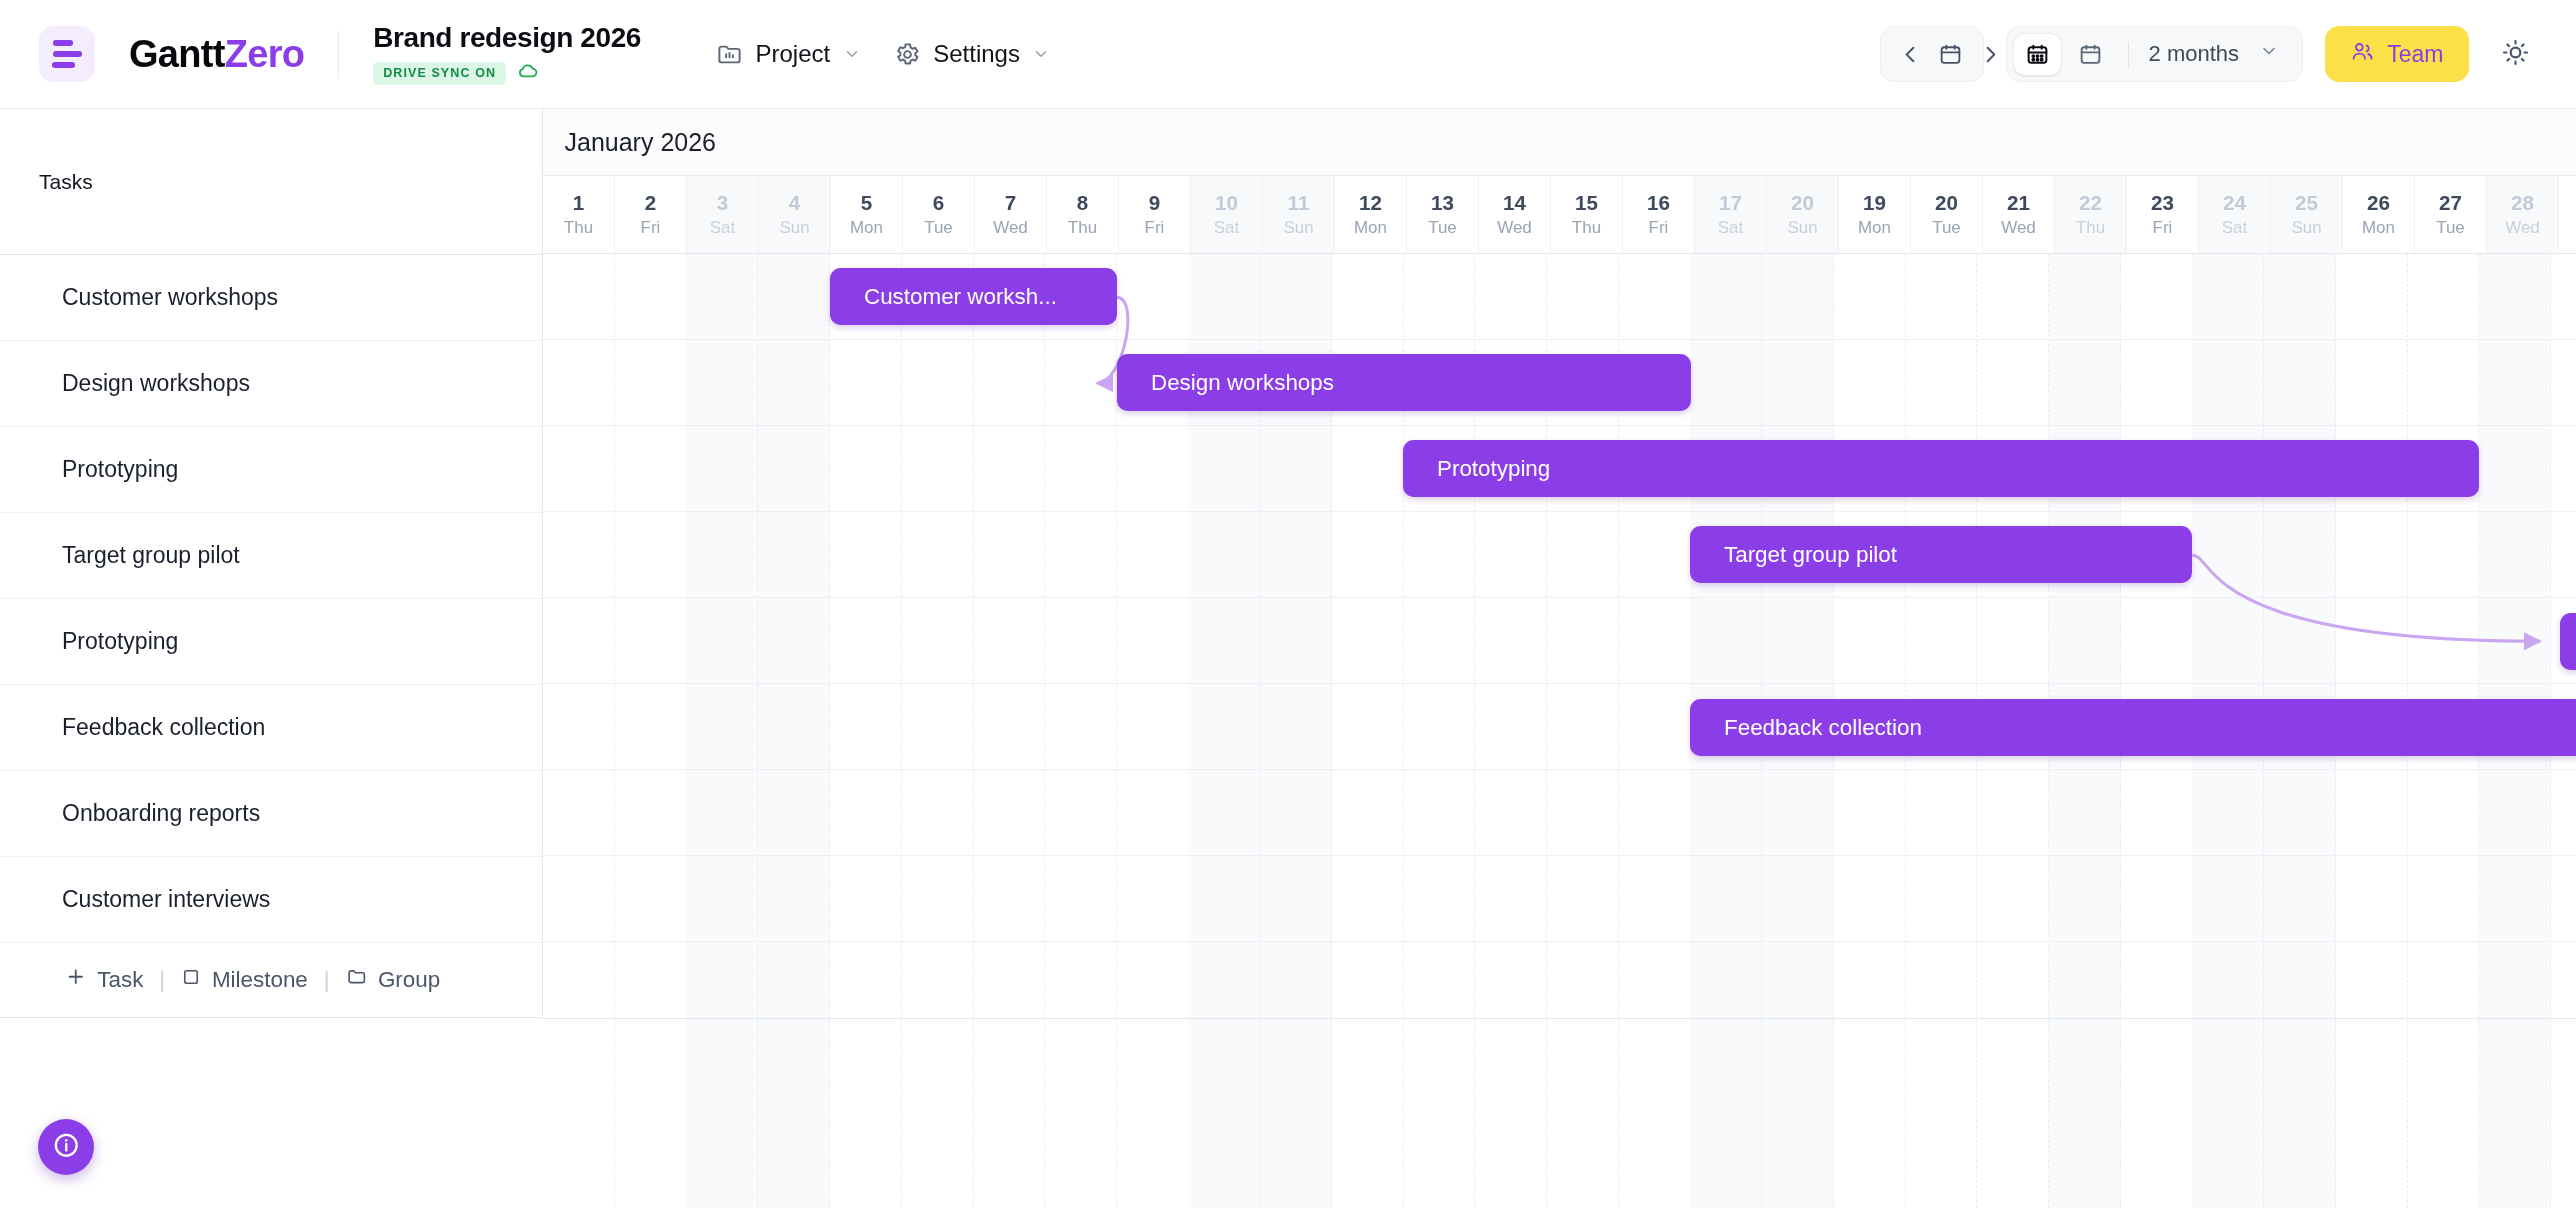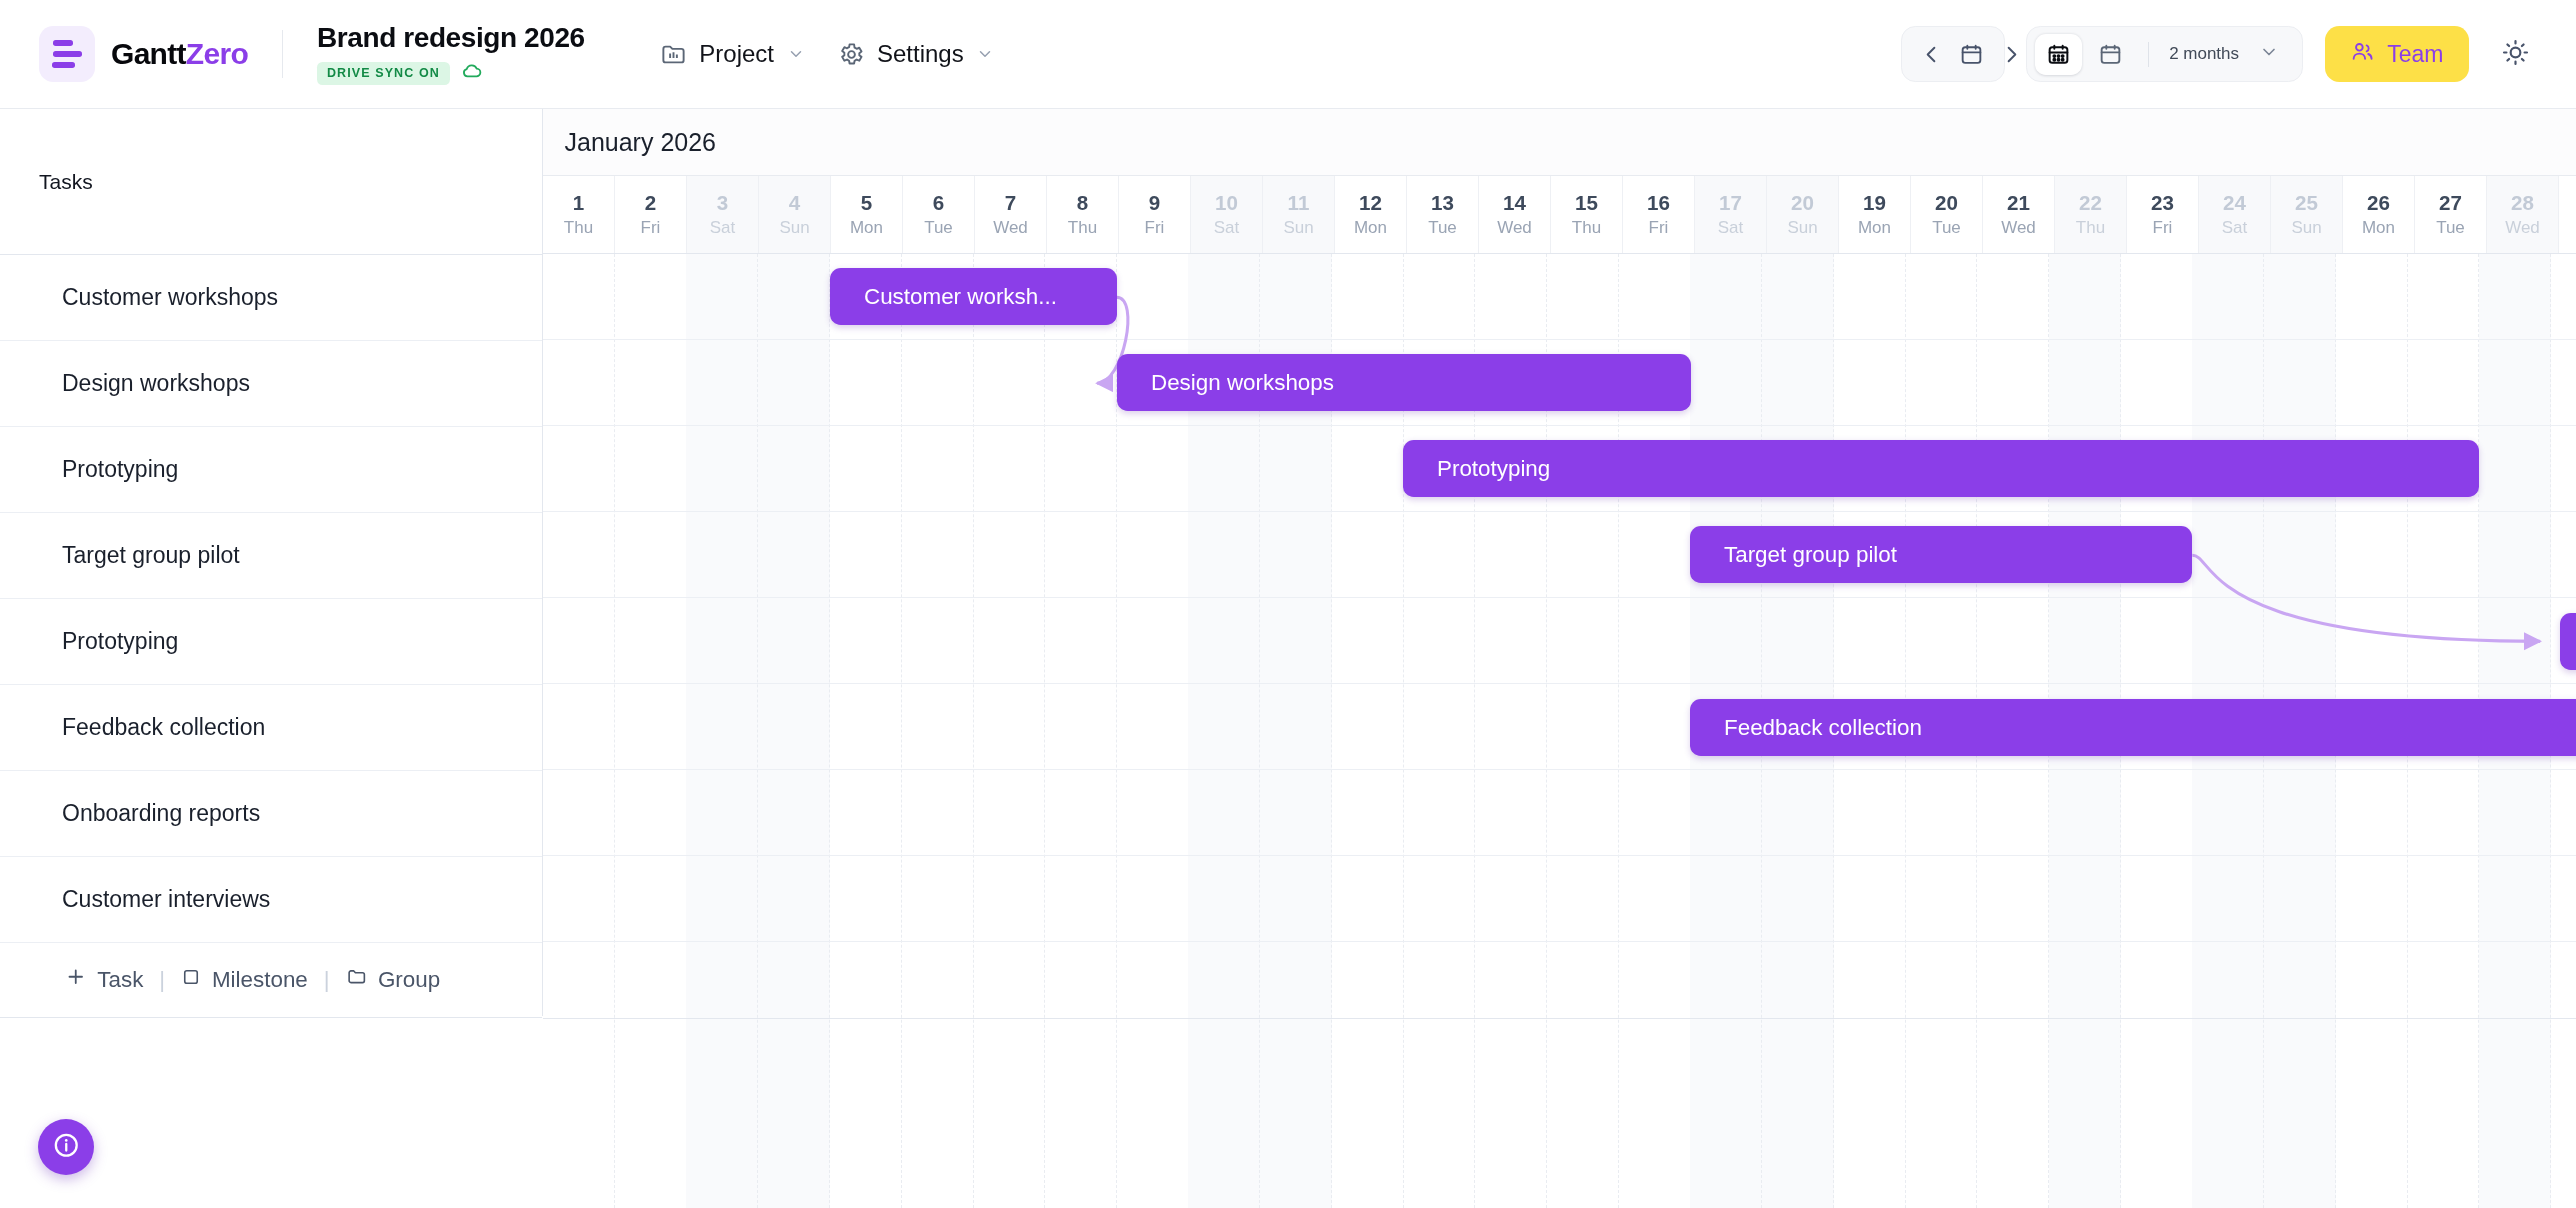--- a/index.html
+++ b/index.html
@@ -22,21 +22,21 @@
     width: 56px; height: 56px; border-radius: 14.3px;
     background: #f3edfd;
     display: flex; align-items: center; justify-content: center;
     flex-direction: column; gap: 4.5px;
   }
   .logo-bar { background: #8b3ee8; border-radius: 2.7px; height: 6.3px; }
   .lb1 { width: 20px; margin-right: 9px; }
   .lb2 { width: 29px; }
   .lb3 { width: 23px; margin-right: 7.2px; }
   .brand-name {
-    margin-left: 16px; font-size: 30px; font-weight: 700;
+    margin-left: 34px; font-size: 38px; font-weight: 700;
     letter-spacing: -0.7px; color: #07080c;
   }
   .brand-name .accent { color: #8b3ee8; }
   .vdiv { width: 0.9px; height: 48px; background: #e6e9ee; margin: 0 34px; }
 
   .proj-block { display: flex; flex-direction: column; justify-content: center; gap: 6.3px; }
   .proj-title { font-size: 28px; font-weight: 700; color: #0b0d12; letter-spacing: -0.4px; }
   .proj-sub { display: flex; align-items: center; gap: 10.8px; }
   .sync-chip {
     background: #dcf6e5; color: #138a46;
@@ -70,21 +70,21 @@
     height: 56px; display: flex; align-items: center; padding: 0 7.2px; gap: 5.4px;
   }
   .seg-btn {
     width: 47px; height: 41px; border-radius: 10.8px;
     display: flex; align-items: center; justify-content: center; cursor: pointer;
   }
   .seg-btn.active { background: #ffffff; box-shadow: 0 0.9px 2.7px rgba(16,24,40,.14); }
   .seg-sep { width: 0.9px; height: 25px; background: #dfe3e9; margin: 0 9px; }
   .seg-range {
     display: flex; align-items: center; gap: 20px;
-    font-size: 17px; color: #414a58; padding: 0 16px 0 5.4px; cursor: pointer;
+    font-size: 22px; color: #414a58; padding: 0 16px 0 5.4px; cursor: pointer;
   }
   .team-btn {
     background: #fde047; border-radius: 14.3px; height: 56px;
     display: flex; align-items: center; gap: 12.5px; padding: 0 25px;
     color: #8b3ee8; font-size: 23px; cursor: pointer;
   }
   .theme-btn { width: 50px; height: 50px; display: flex; align-items: center; justify-content: center; cursor: pointer; }
 
   
   .leftpanel {

